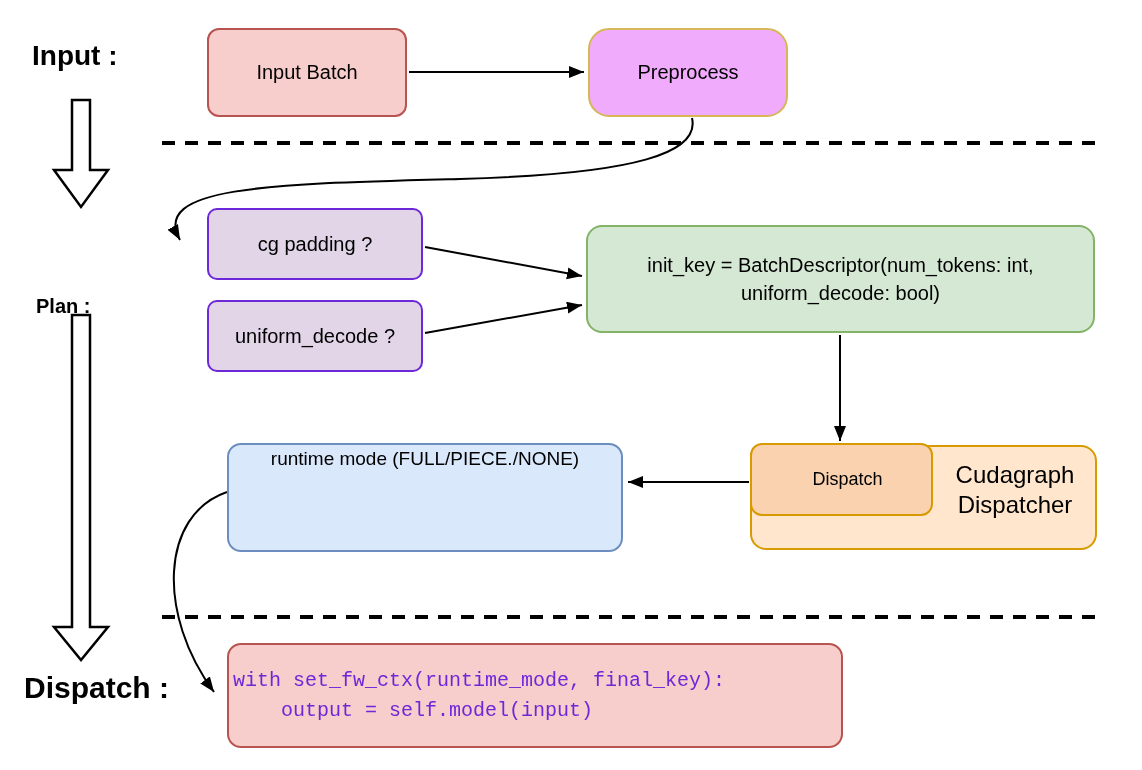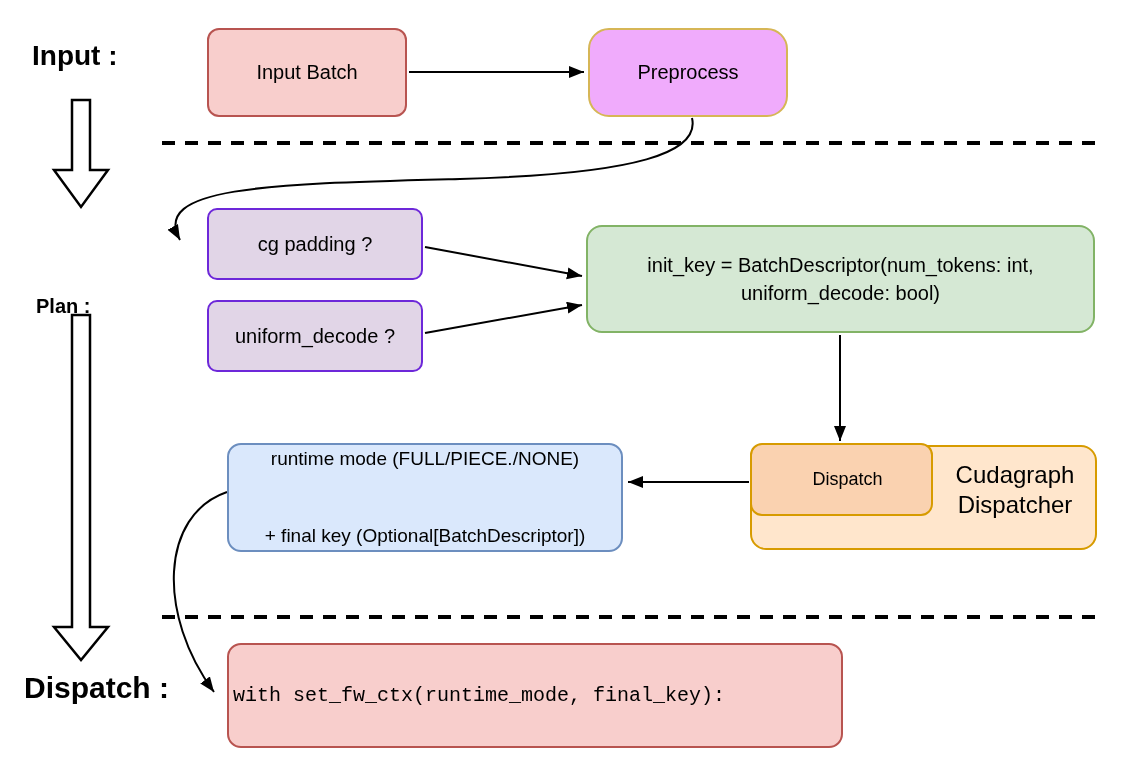--- a/index.html
+++ b/index.html
@@ -29,21 +29,21 @@
   #preprocess      {left:588px;top:28px; width:200px;height:89px; font-size:20px;}
   #cg-padding      {left:207px;top:208px;width:216px;height:72px; font-size:20px;}
   #uniform-decode  {left:207px;top:300px;width:216px;height:72px; font-size:20px;align-items:center;}
   #init-key        {left:586px;top:225px;width:509px;height:108px;font-size:20px;line-height:28px;}
   #cudagraph-outer {left:750px;top:445px;width:347px;height:105px;}
   #cudagraph-label {left:933px;top:445px;width:164px;height:90px;font-size:24px;line-height:30px;background:transparent;border:none;}
   #dispatch        {left:750px;top:443px;width:183px;height:73px; font-size:18px;}
   #runtime-mode    {left:227px;top:443px;width:396px;height:109px;font-size:19px;line-height:28px;justify-content:space-between;}
   #execute-code    {left:227px;top:643px;width:616px;height:105px;
                     font-size:20px;line-height:30px;border-radius:14px;
-                    font-family:"Liberation Mono", monospace;color:#000000;
+                    font-family:"Liberation Mono", monospace;color:#6d28d9;
                     align-items:flex-start;text-align:left;padding-left:4px;}
   #label-input  {left:32px;top:40px; font-size:28px;}
   #label-plan   {left:36px;top:255px;font-size:20px;margin-top:40px;}
   #label-execute{left:24px;top:671px;font-size:30px;}
 </style>
 </head>
 <body>
 
 <div id="stage">
 
@@ -100,20 +100,20 @@
     <div class="line">Dispatch</div>
   </div>
 
   <div id="cudagraph-label" class="node">
     <div class="line">Cudagraph</div>
     <div class="line">Dispatcher</div>
   </div>
 
   <div id="runtime-mode" class="node blue">
     <div class="line">runtime mode (FULL/PIECE./NONE)</div>
-    <div class="line">+ final key (Optional[BatchDescriptor])</div>
   </div>
 
   <div id="execute-code" class="node red">
     <div class="line">with set_fw_ctx(runtime_mode, final_key):</div>
+    <div class="line">    output = self.model(input)</div>
   </div>
 
 </div>
 
 </body></html>

